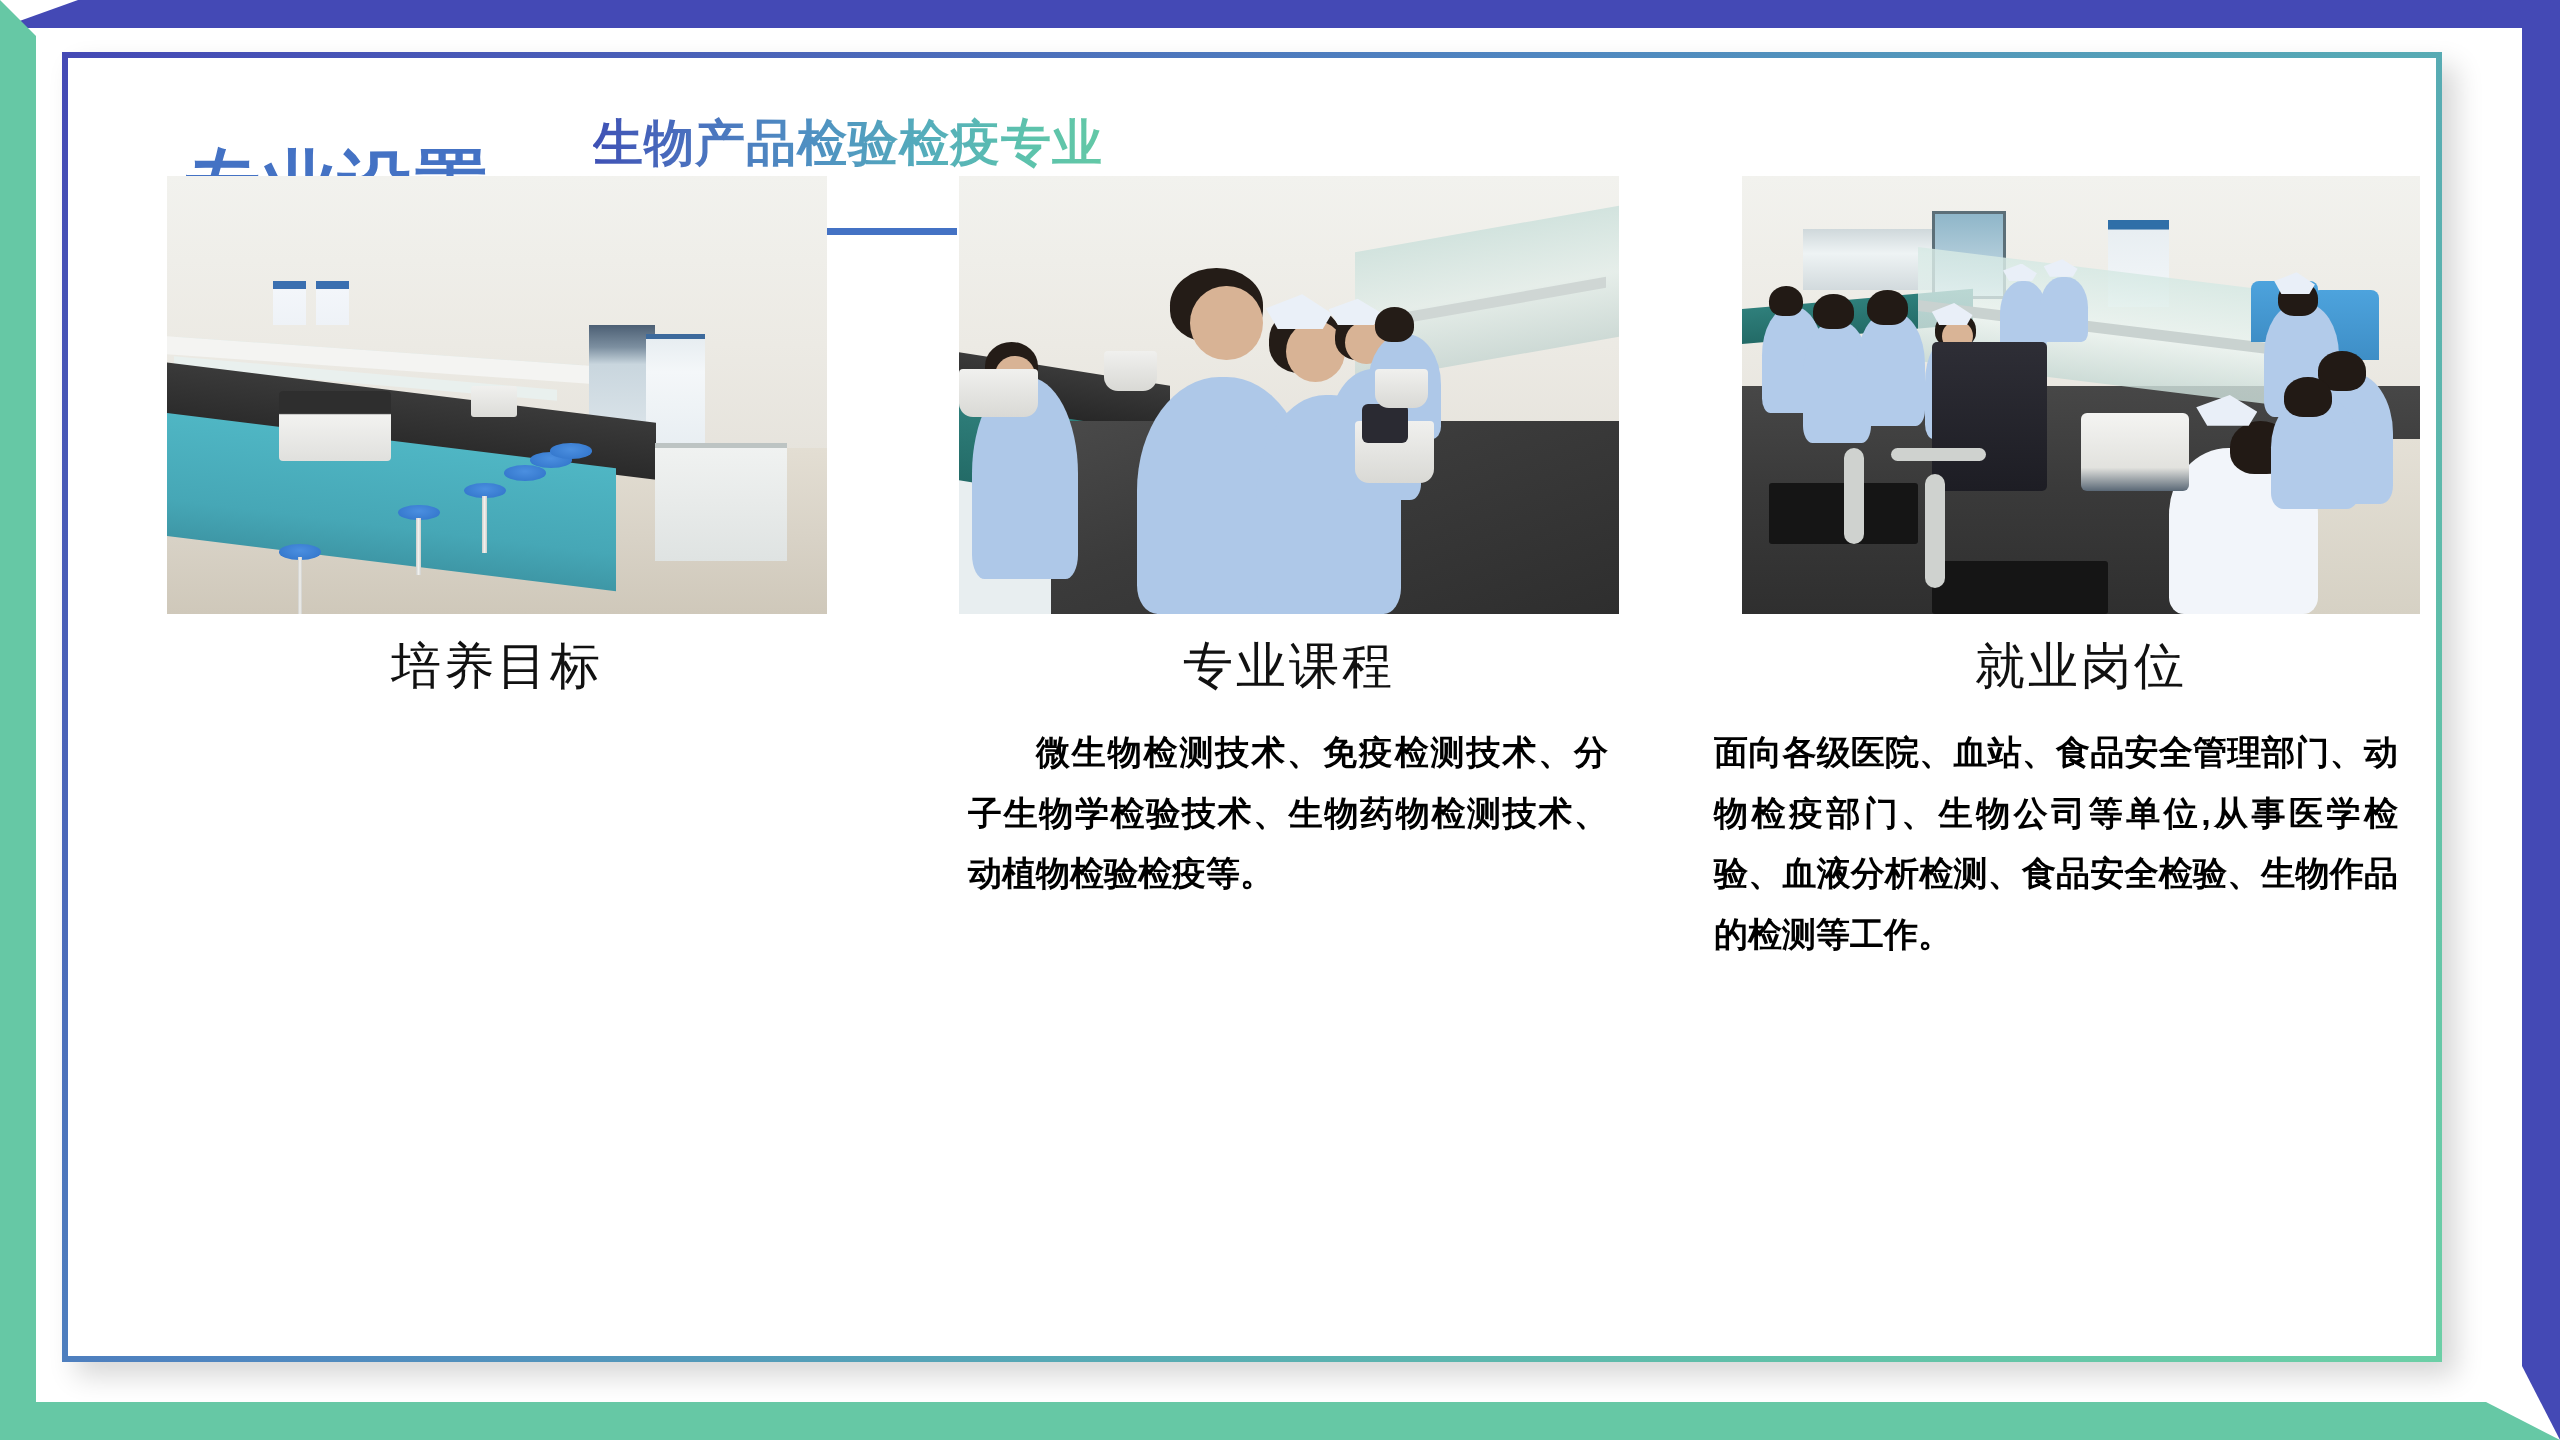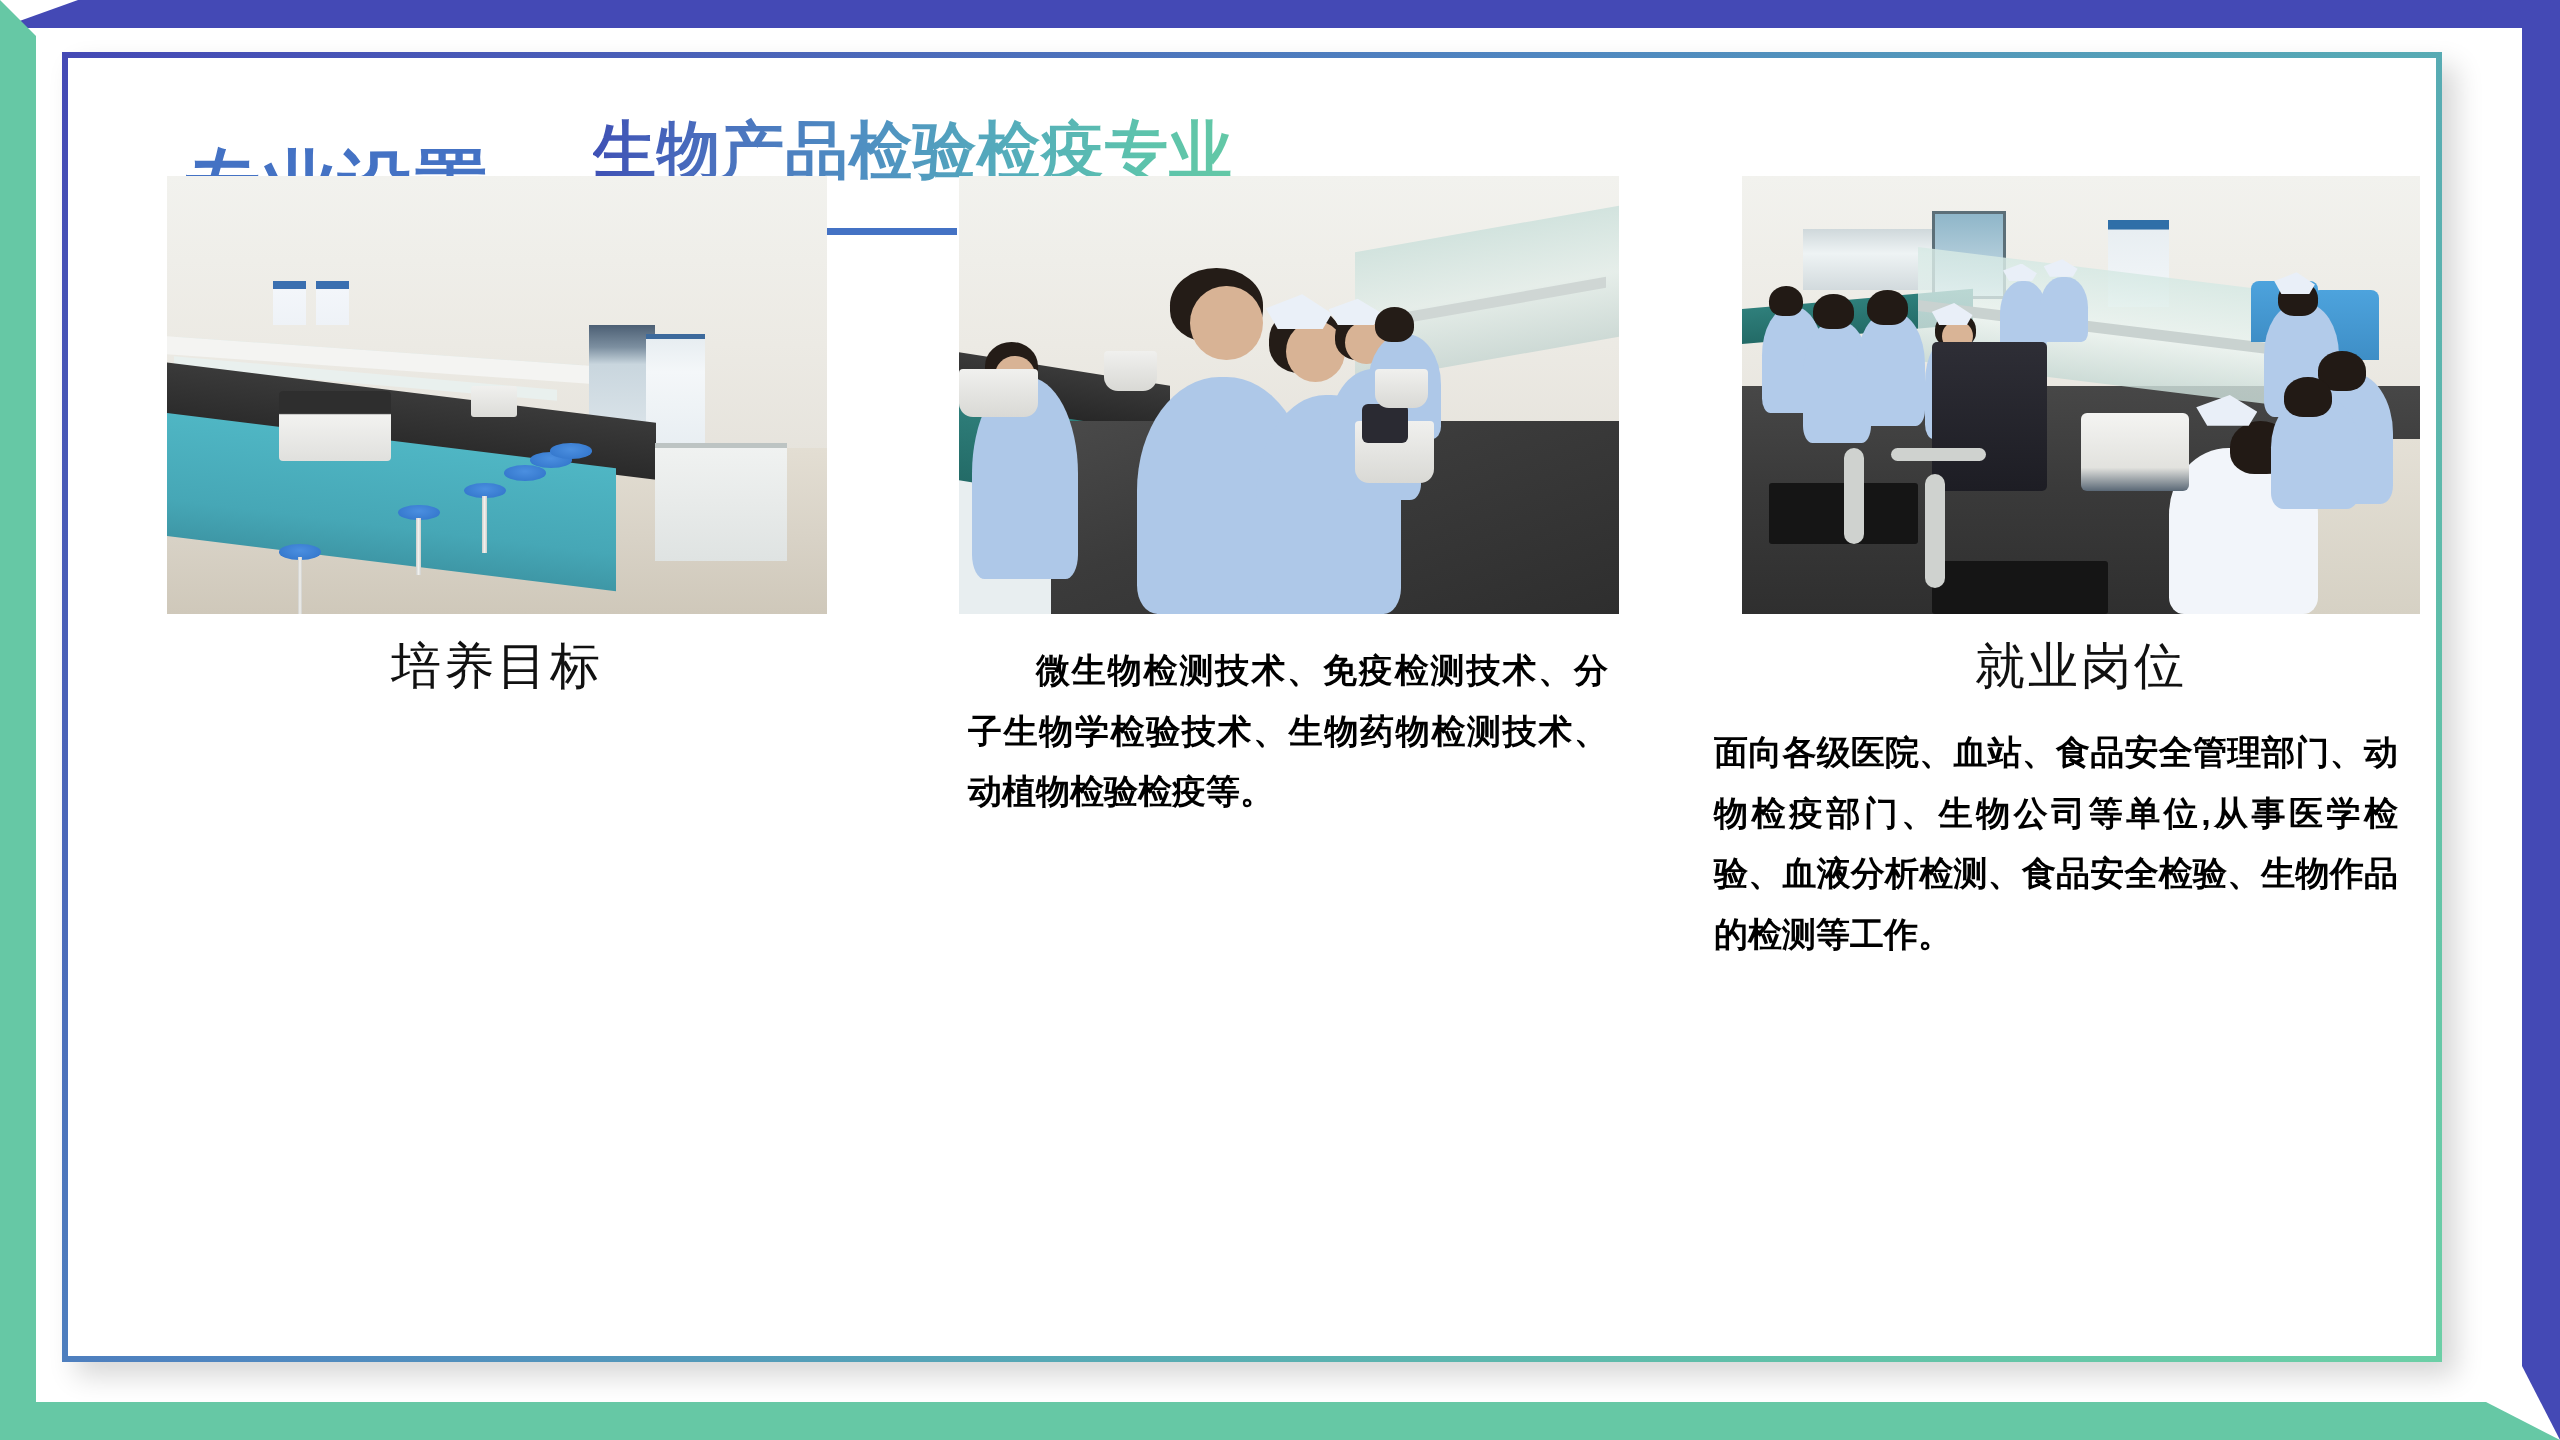--- a/index.html
+++ b/index.html
@@ -85,21 +85,21 @@
     font-weight: bold;
     letter-spacing: 2px;
     color: #4472c4;
     line-height: 1.1;
     white-space: nowrap;
     margin-top: 28px;
   }
   .title-secondary {
     position: absolute;
     left: 525px; top: 0;
-    font-size: 63px;
+    font-size: 50px;
     font-weight: bold;
     letter-spacing: 1px;
     line-height: 1.1;
     white-space: nowrap;
     background: linear-gradient(90deg, #3f51b5 0%, #4a6fbe 18%, #4f8fc2 42%, #55aebb 66%, #5dc3ac 86%, #63c8a6 100%);
     -webkit-background-clip: text;
     background-clip: text;
     color: transparent;
     -webkit-text-fill-color: transparent;
   }
@@ -345,20 +345,21 @@
               <div class="person" style="left:62%; top:36%; width:11%; height:24%;"></div>
               <div class="hair" style="left:63%; top:30%; width:6%; height:8%;"></div>
 
               <div class="scope" style="left:60%; top:56%; width:12%; height:14%;"></div>
               <div class="scope-arm" style="left:61%; top:52%; width:7%; height:9%;"></div>
               <div class="scope" style="left:63%; top:44%; width:8%; height:9%;"></div>
               <div class="scope" style="left:0%; top:44%; width:12%; height:11%;"></div>
               <div class="scope" style="left:22%; top:40%; width:8%; height:9%;"></div>
             </div>
           </div>
+          <div class="section-title">专业课程</div>
           <div class="body-text">微生物检测技术、免疫检测技术、分子生物学检验技术、生物药物检测技术、动植物检验检疫等。</div>
         </div>
 
         <div class="col col-3">
           <div class="photo p3">
             <div class="scene">
               <div class="s-ceiling"></div>
               <div class="s-wall"></div>
               <div class="floorD"></div>
               <div class="tileZ"></div>

